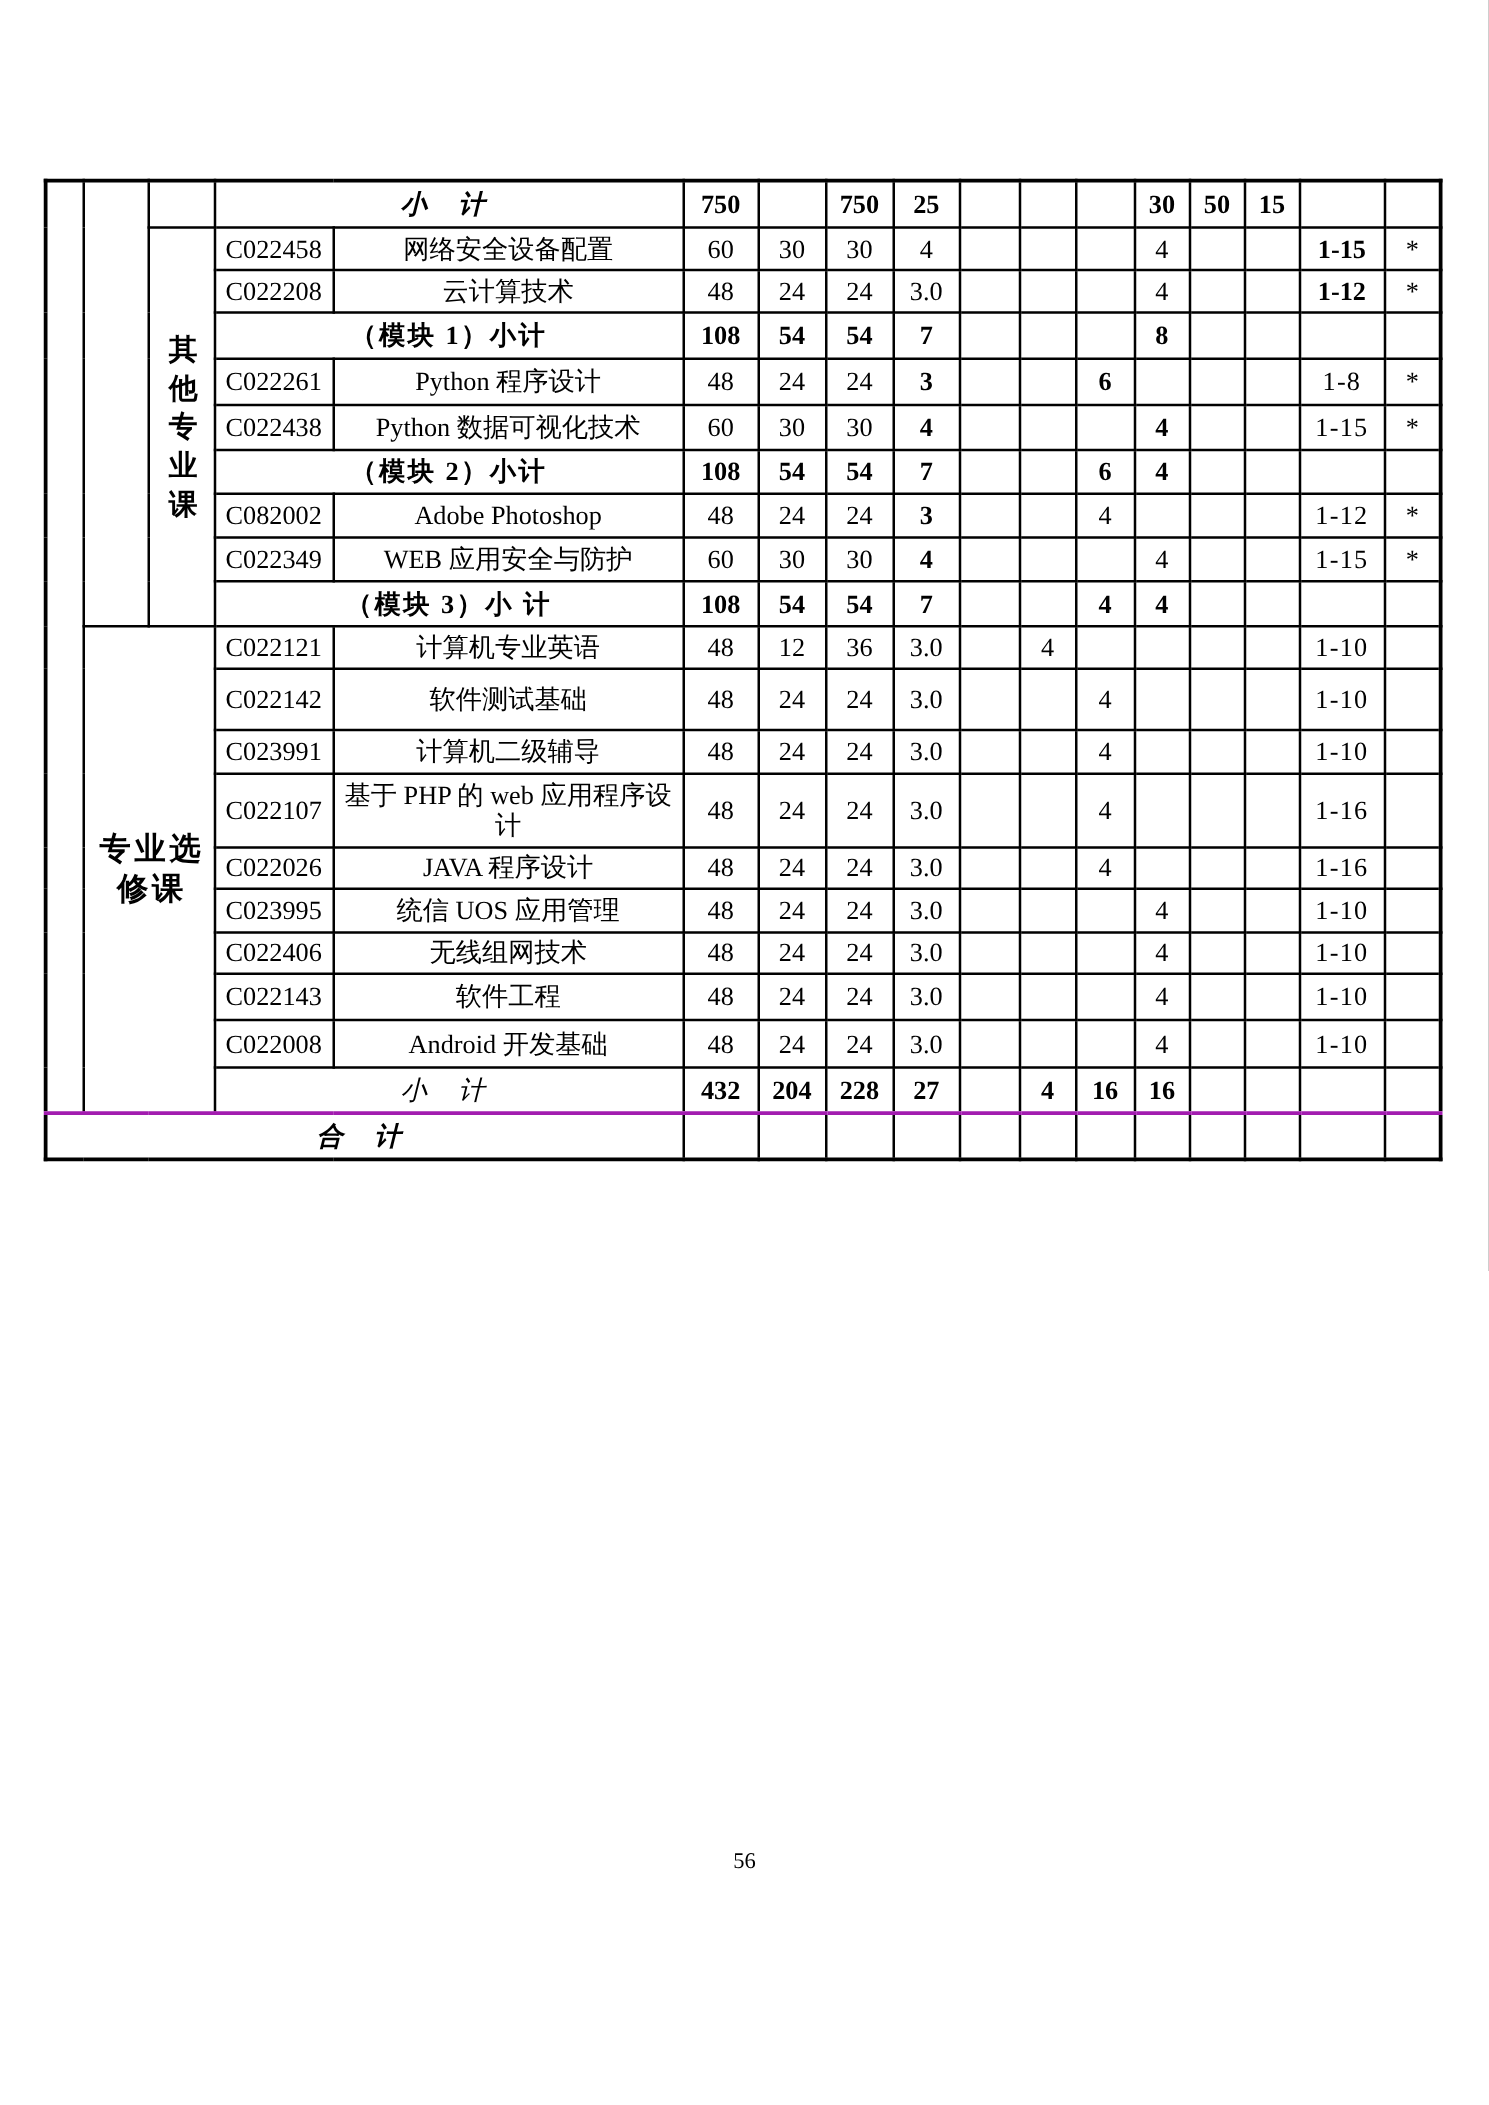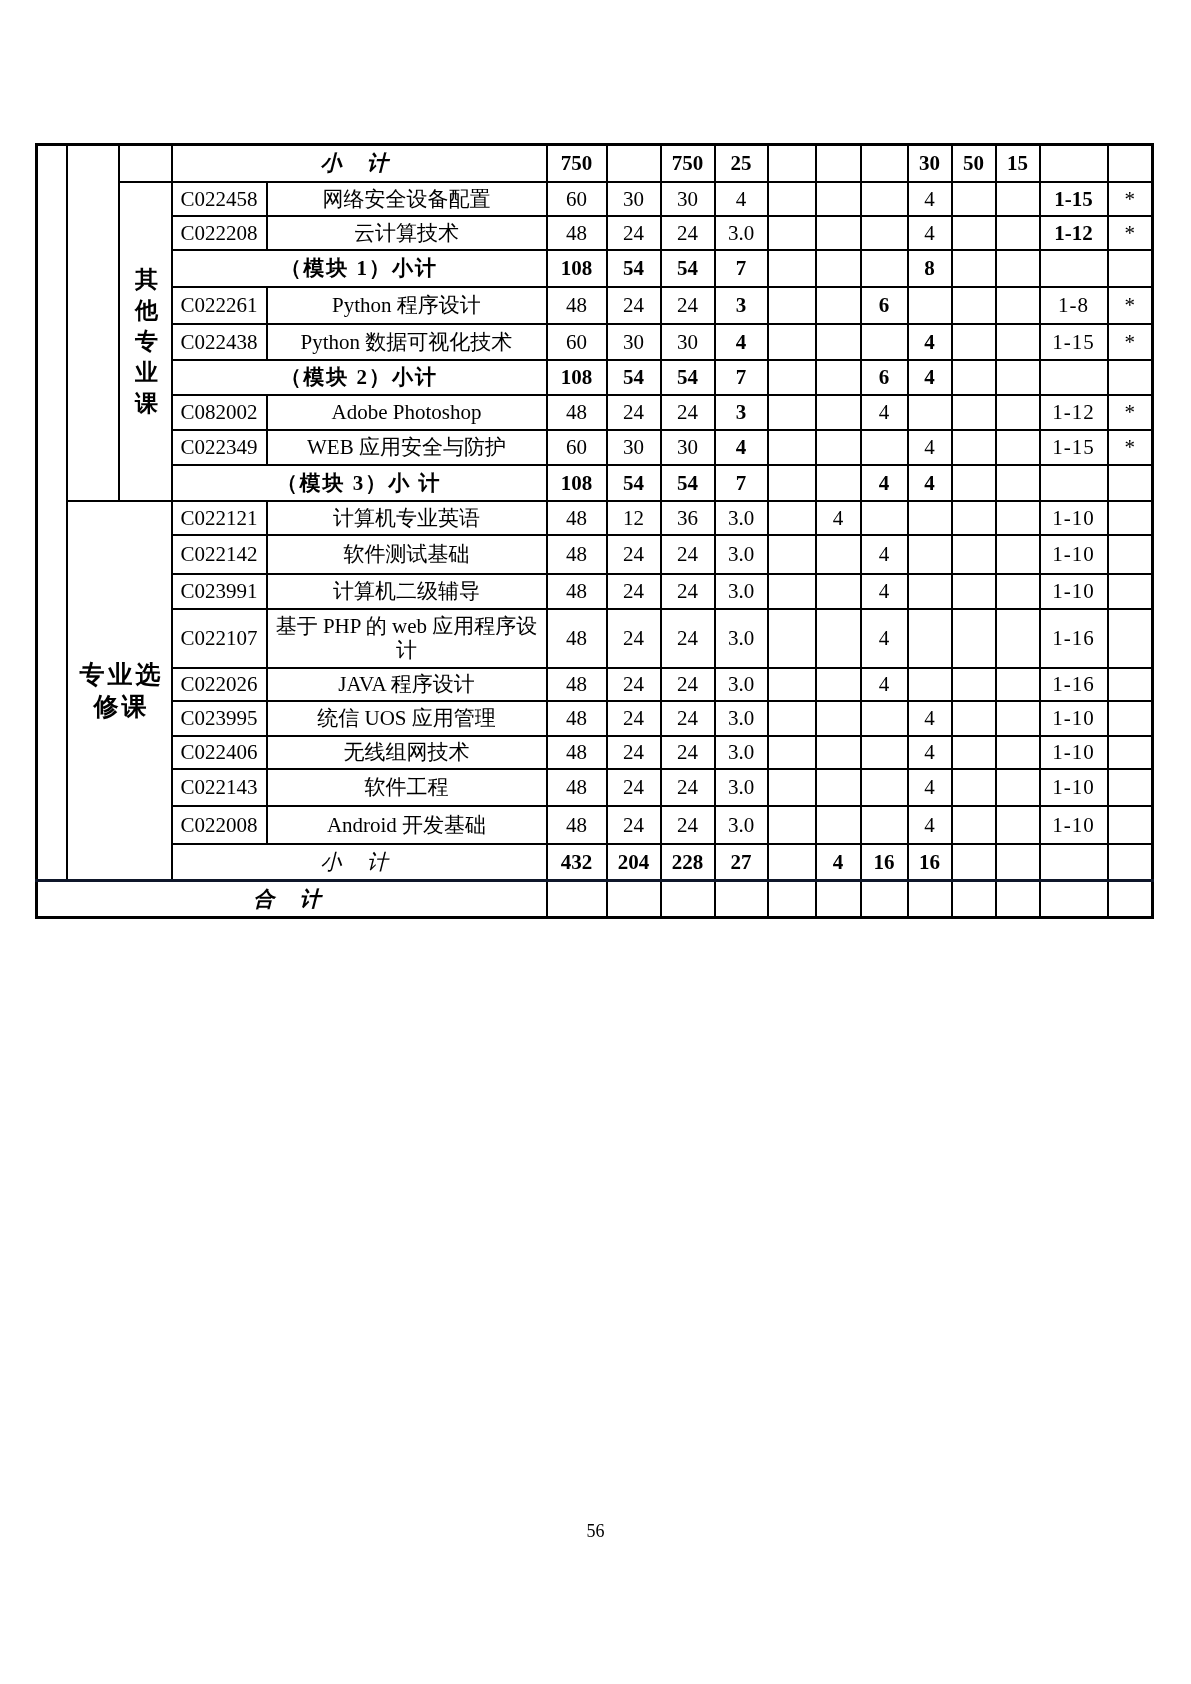--- a/index.html
+++ b/index.html
@@ -15,32 +15,32 @@
            font-size:19.5px;line-height:26px;}
   td.num{font-size:21px;}
   td.weeks{font-size:20px;letter-spacing:1px;}
   td.wsans{font-family:"Liberation Sans","DejaVu Sans",sans-serif;font-size:19px;font-weight:600;letter-spacing:0;}
   td.exam{font-size:23px;}
   td.extop{vertical-align:top;line-height:18px;padding-top:2px;}
   td.mlabel{font-weight:700;font-size:21px;letter-spacing:2px;}
   td.slabel{font-size:22px;letter-spacing:10px;font-style:italic;}
   td.lb{font-weight:700;}
   td.b{font-weight:700;}
-  tr.grand td{border-top:3px solid #0f172a;}
+  tr.grand td{border-top:3px solid #a21caf;}
   td.vcell{vertical-align:middle;}
   .vlab{width:26px;margin:1px auto;font-family:"Liberation Sans","DejaVu Sans",sans-serif;
         font-weight:700;font-size:23px;line-height:31px;word-break:break-all;text-align:right;}
   td.hcell{vertical-align:middle;text-align:left;}
   .hlab{width:98px;padding-left:5px;font-family:"Liberation Sans","DejaVu Sans",sans-serif;
         font-weight:700;font-size:25px;line-height:32px;letter-spacing:3px;word-break:break-all;}
   .notes{position:absolute;left:140px;top:942px;width:878px;font-size:21.5px;line-height:35px;
          text-align:justify;}
   .notes p{margin:0;text-indent:44px;}
   .notes b{font-weight:700;font-family:"Liberation Sans","DejaVu Sans",sans-serif;font-size:21px;}
-  .pagenum{position:absolute;left:0;top:1521px;width:100%;text-align:center;font-size:18px;}
+  .pagenum{position:absolute;left:0;top:1478px;width:100%;text-align:center;font-size:18px;}
 </style>
 </head>
 <body>
 
 <div class="page">
 
   <table class="cur">
     <colgroup id="cols">
         <col style="width: 30px;">
         <col style="width: 52px;">
@@ -235,21 +235,21 @@
           <td class="num">3.0</td>
           <td class="num"></td>
           <td class="num">4</td>
           <td class="num"></td>
           <td class="num"></td>
           <td class="num"></td>
           <td class="num"></td>
           <td class="weeks">1-10</td>
           <td class="exam"></td>
         </tr>
-        <tr style="height: 39px;">
+        <tr style="height: 49px;">
           <td class="code">C022142</td>
           <td class="cname">软件测试基础</td>
           <td class="num">48</td>
           <td class="num">24</td>
           <td class="num">24</td>
           <td class="num">3.0</td>
           <td class="num"></td>
           <td class="num"></td>
           <td class="num">4</td>
           <td class="num"></td>

